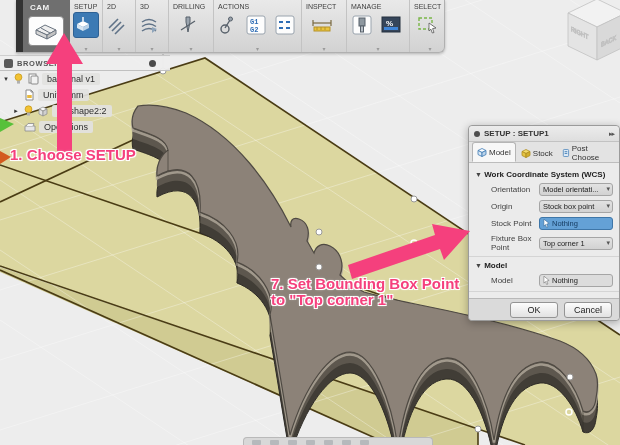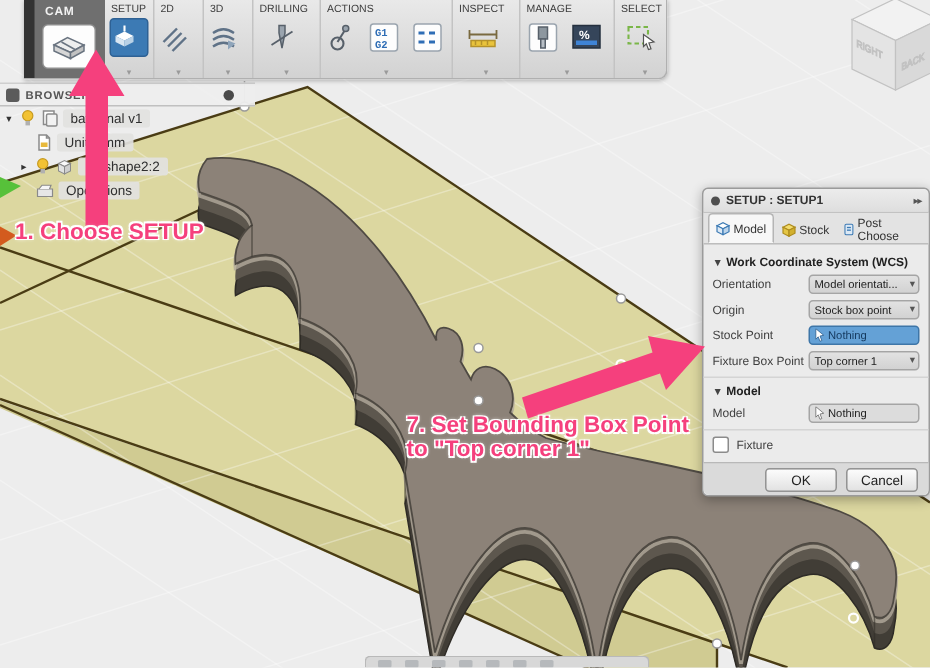--- a/index.html
+++ b/index.html
@@ -41,21 +41,21 @@
     border-radius:4px 4px 0 0;display:flex;align-items:center;gap:4px;padding:0 5px;}
   .dlg-title .dot{width:6px;height:6px;border-radius:50%;background:#4e4e4e;}
   .dlg-title .ttl{flex:1;font-weight:bold;font-size:8px;color:#333;}
   .dlg-title .collapse{color:#555;font-size:7px;letter-spacing:-1px;}
   .dlg-tabs{display:flex;align-items:flex-end;height:20px;background:#e3e3e3;border-bottom:1px solid #bdbdbd;padding:0 3px;gap:1px;}
   .dtab{display:flex;align-items:center;gap:2px;padding:2px 4px;height:14px;border-radius:3px 3px 0 0;color:#333;}
   .dtab.active{background:#f7f7f7;border:1px solid #b5b5b5;border-bottom:1px solid #f7f7f7;}
   .dlg-body{padding:4px 6px 2px 6px;}
   .sec-h{font-weight:bold;color:#222;margin:3px 0 4px 0;}
   .sec-h .tri{color:#444;}
-  .drow{display:flex;align-items:center;margin-bottom:4px;}
+  .drow{display:flex;align-items:center;margin-bottom:4px;margin-left:16px;}
   .drow .lab{flex:1;color:#3f3f3f;}
   .ctrl{width:74px;height:13px;background:linear-gradient(#e2e2e2,#d2d2d2);border:1px solid #a5a5a5;
         border-radius:3px;display:flex;align-items:center;padding:0 3px;box-sizing:border-box;
         font-size:7.5px;color:#222;position:relative;white-space:nowrap;overflow:hidden;}
   .ctrl .caret{position:absolute;right:2px;top:1px;font-size:7px;color:#555;}
   .ctrl.chip-blue{background:#64a1d6;border-color:#3e76a8;color:#14395e;gap:2px;}
   .ctrl.chip-gray{background:#dcdcdc;gap:2px;}
   .dlg-div{height:1px;background:#d4d4d4;margin:3px -6px 4px -6px;}
   .chk{width:9px;height:9px;background:#fff;border:1px solid #8b8b8b;border-radius:2px;margin-right:5px;}
   .dlg-footer{height:21px;background:#dadada;border-top:1px solid #b8b8b8;border-radius:0 0 4px 4px;
@@ -424,24 +424,20 @@
       <div class="lab">Model</div>
       <div class="ctrl chip-gray">
         <svg width="7" height="9" viewBox="0 0 8 10">
           <path d="M1,0 L7,5 L4.2,5.6 L5.6,9 L4.2,9.6 L2.8,6.2 L1,8 Z" fill="#fff" stroke="#666" stroke-width="0.6"></path>
         </svg>
         <span>Nothing</span>
       </div>
     </div>
 
     <div class="dlg-div"></div>
-    <div class="drow">
-      <div class="chk"></div>
-      <div class="lab">Fixture</div>
-    </div>
   </div>
 
   <div class="dlg-footer">
     <div class="btn">OK</div>
     <div class="btn">Cancel</div>
   </div>
 </div>
 
 <svg id="arrows" width="620" height="445" viewBox="0 0 620 445">
   <polygon fill="#f5407d" points="57,152 57,64 46,64 64,33 83,64 72,64 72,152"></polygon>

